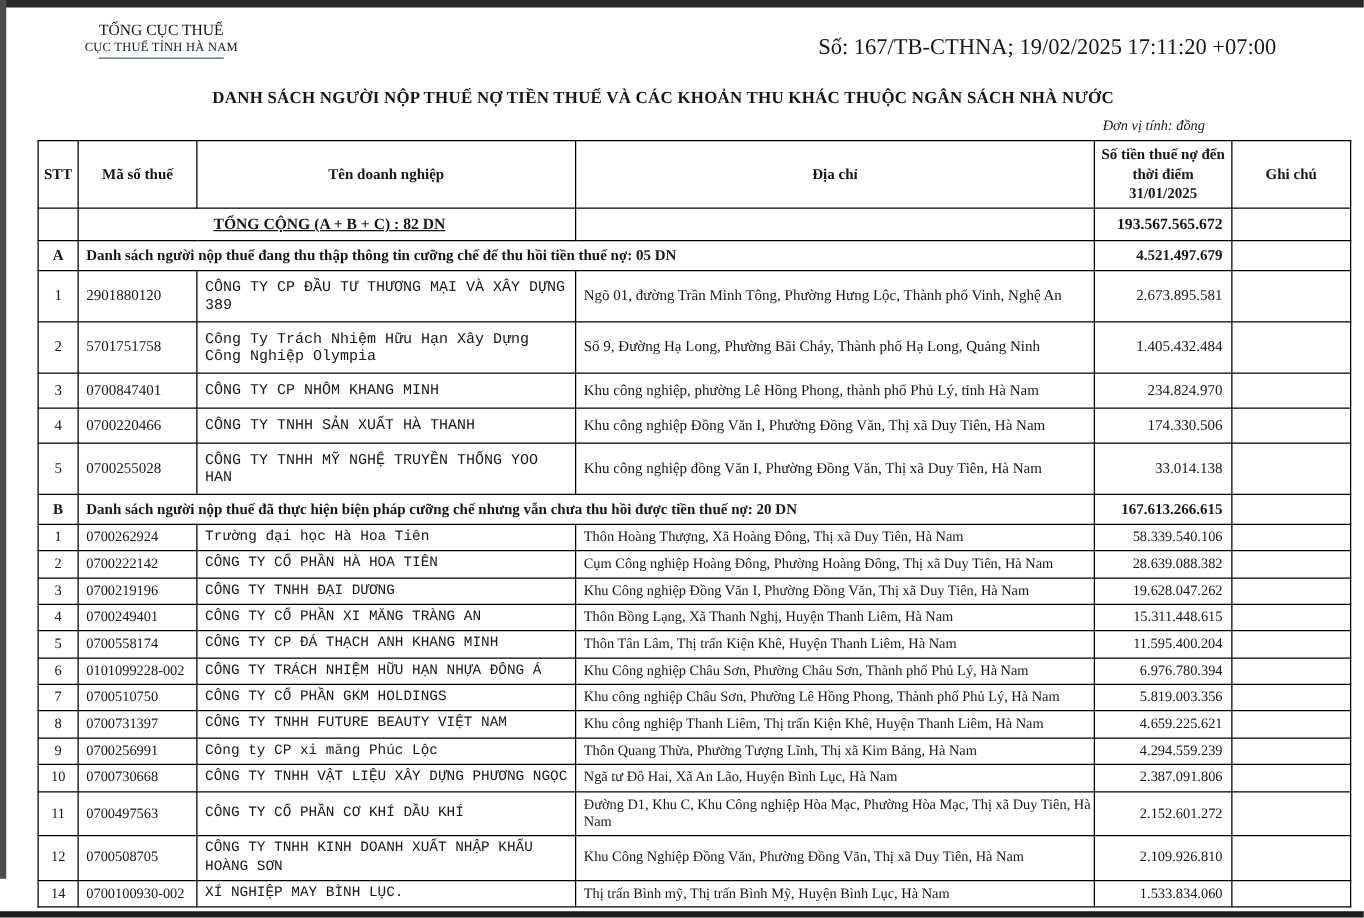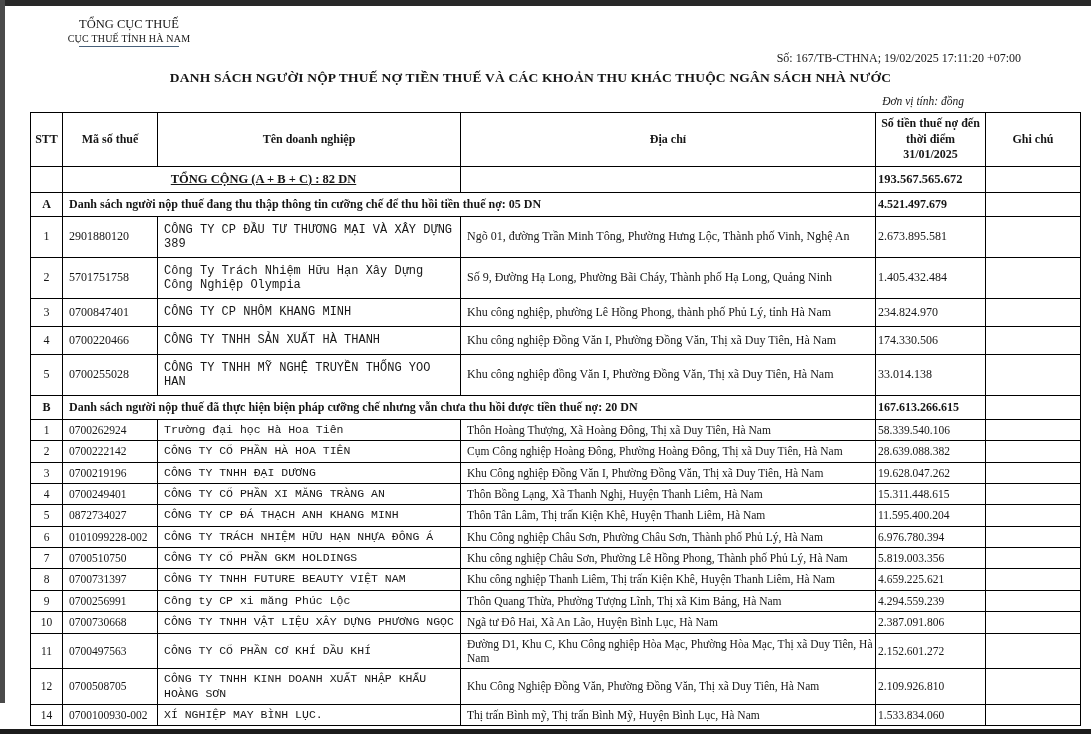--- a/index.html
+++ b/index.html
@@ -11,40 +11,40 @@
   
   .bar-top{position:absolute;top:0;left:0;width:1091px;height:6px;background:#282828;}
   .bar-left{position:absolute;top:0;left:0;width:5px;height:703px;background:#4a4a4a;}
   .bar-bottom{position:absolute;left:0;bottom:0;width:1091px;height:5px;background:#1c1c1c;}
 
   .agency{position:absolute;top:16px;left:34px;width:190px;text-align:center;line-height:1.3;}
   .agency-parent{font-size:12.5px;}
   .agency-name{font-size:10px;font-weight:normal;letter-spacing:.2px;}
   .agency-underline{width:100px;border-bottom:1.4px solid #47607a;margin:0 auto;height:1px;}
 
-  .doc-number{position:absolute;top:27px;right:70px;font-size:12px;margin-top:24px;}
+  .doc-number{position:absolute;top:27px;right:70px;font-size:18px;}
 
   .doc-title{position:absolute;top:70px;left:0;width:1061px;text-align:center;
     font-weight:bold;font-size:13.5px;letter-spacing:.2px;}
 
   .unit-note{position:absolute;top:95px;right:127px;font-style:italic;font-size:11.5px;}
 
   table.debt-table{
     position:absolute;top:112px;left:30px;width:1050px;
     border-collapse:collapse;table-layout:fixed;
     border:1.5px solid #000;
   }
   .debt-table th,.debt-table td{border:1px solid #000;vertical-align:middle;overflow:hidden;}
   .debt-table th{font-size:12px;font-weight:bold;text-align:center;padding:3px 2px;line-height:1.3;}
 
   .c-stt{text-align:center;padding:2px 1px;}
   .c-code{padding:2px 2px 2px 6px;}
   .c-name{padding:20px 2px 2px 6px;font-family:Liberation Mono, monospace;}
   .c-addr{padding:2px 2px 2px 6px;}
-  .c-amount{text-align:left;padding:2px 7px 2px 2px;margin-top:12px;}
+  .c-amount{text-align:right;padding:2px 7px 2px 2px;margin-top:12px;}
   .c-note{padding:2px;}
   .c-label{padding:2px 2px 2px 6px;}
   .center{text-align:center;text-decoration:underline;}
 
   tr.total-row td{font-weight:bold;font-size:12.5px;padding-top:5px;padding-bottom:5px;}
   tr.section-row td{font-weight:bold;font-size:12px;padding-top:4px;padding-bottom:4px;}
 
   tr.sec-A td{font-size:12px;padding-top:6px;padding-bottom:6px;}
   tr.sec-B td{font-size:11.5px;padding-top:3px;padding-bottom:3px;line-height:1.25;}
   td.mixed{font-size:11px;}
@@ -174,21 +174,21 @@
       <tr class="data-row sec-B">
         <td class="c-stt">4</td>
         <td class="c-code">0700249401</td>
         <td class="c-name">CÔNG TY CỔ PHẦN XI MĂNG TRÀNG AN</td>
         <td class="c-addr">Thôn Bồng Lạng, Xã Thanh Nghị, Huyện Thanh Liêm, Hà Nam</td>
         <td class="c-amount">15.311.448.615</td>
         <td class="c-note"></td>
       </tr>
       <tr class="data-row sec-B">
         <td class="c-stt">5</td>
-        <td class="c-code">0872734027</td>
+        <td class="c-code">0700558174</td>
         <td class="c-name">CÔNG TY CP ĐÁ THẠCH ANH KHANG MINH</td>
         <td class="c-addr">Thôn Tân Lâm, Thị trấn Kiện Khê, Huyện Thanh Liêm, Hà Nam</td>
         <td class="c-amount">11.595.400.204</td>
         <td class="c-note"></td>
       </tr>
       <tr class="data-row sec-B">
         <td class="c-stt">6</td>
         <td class="c-code">0101099228-002</td>
         <td class="c-name">CÔNG TY TRÁCH NHIỆM HỮU HẠN NHỰA ĐÔNG Á</td>
         <td class="c-addr">Khu Công nghiệp Châu Sơn, Phường Châu Sơn, Thành phố Phủ Lý, Hà Nam</td>

